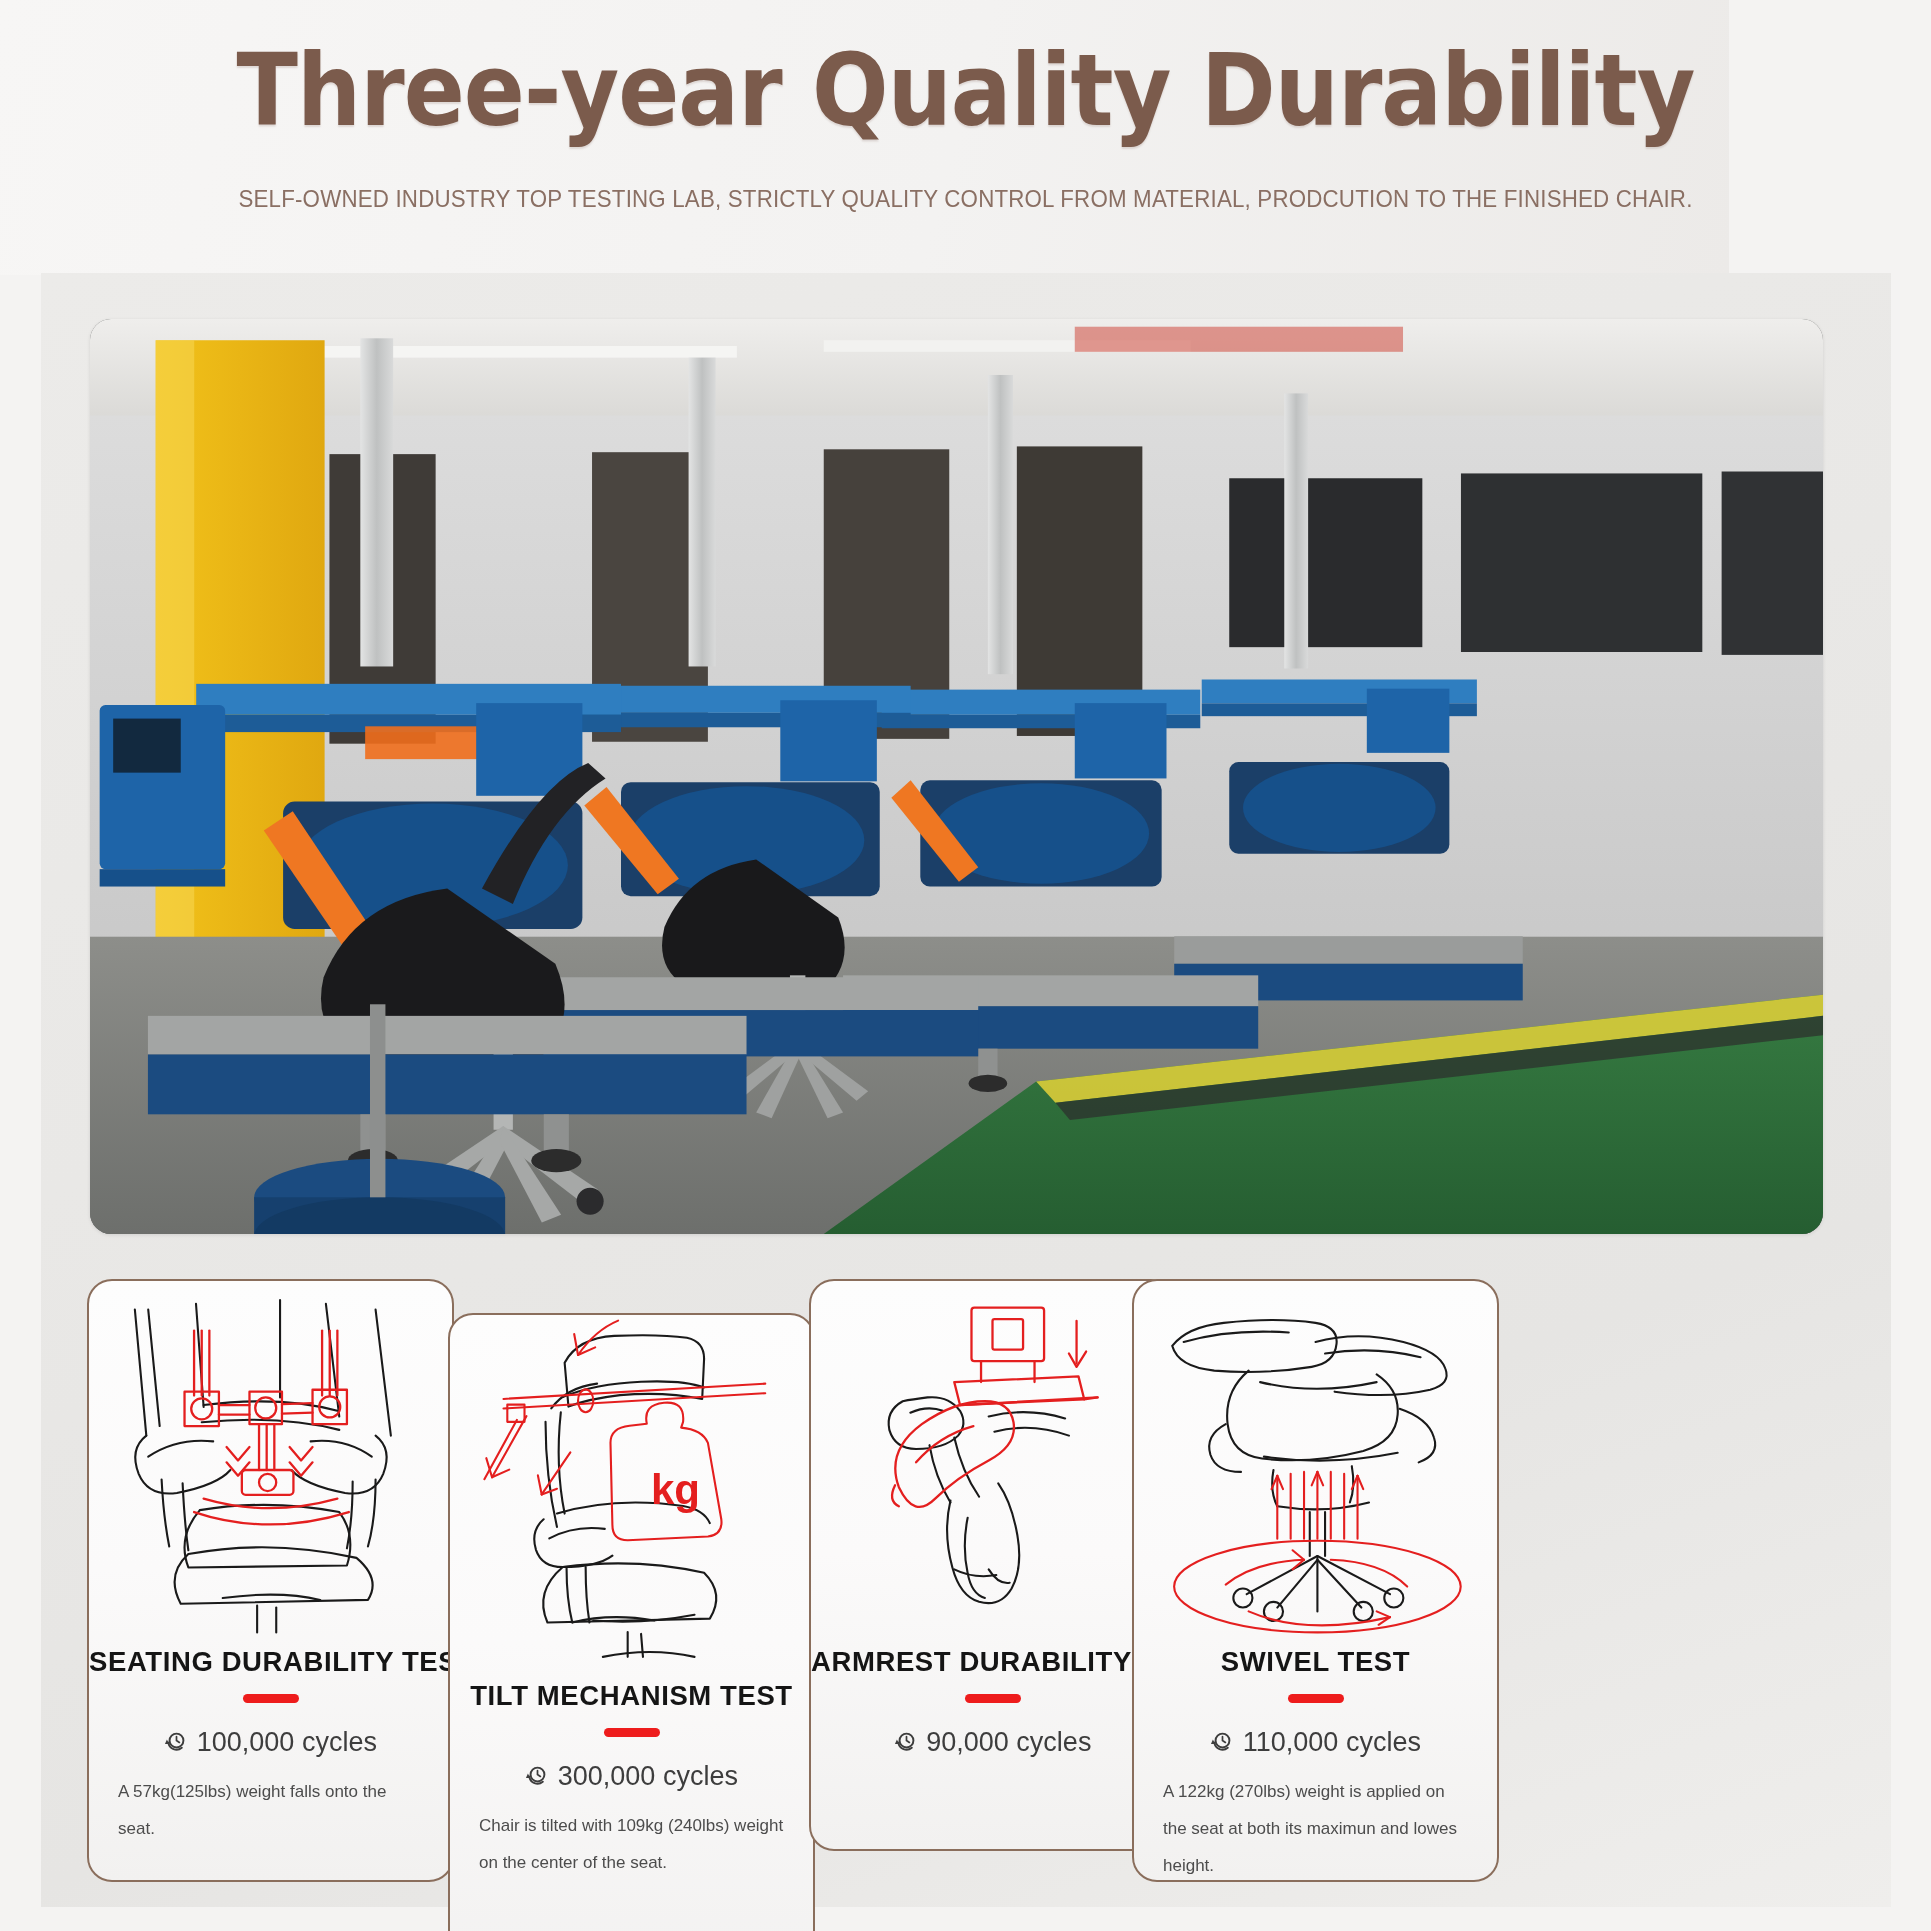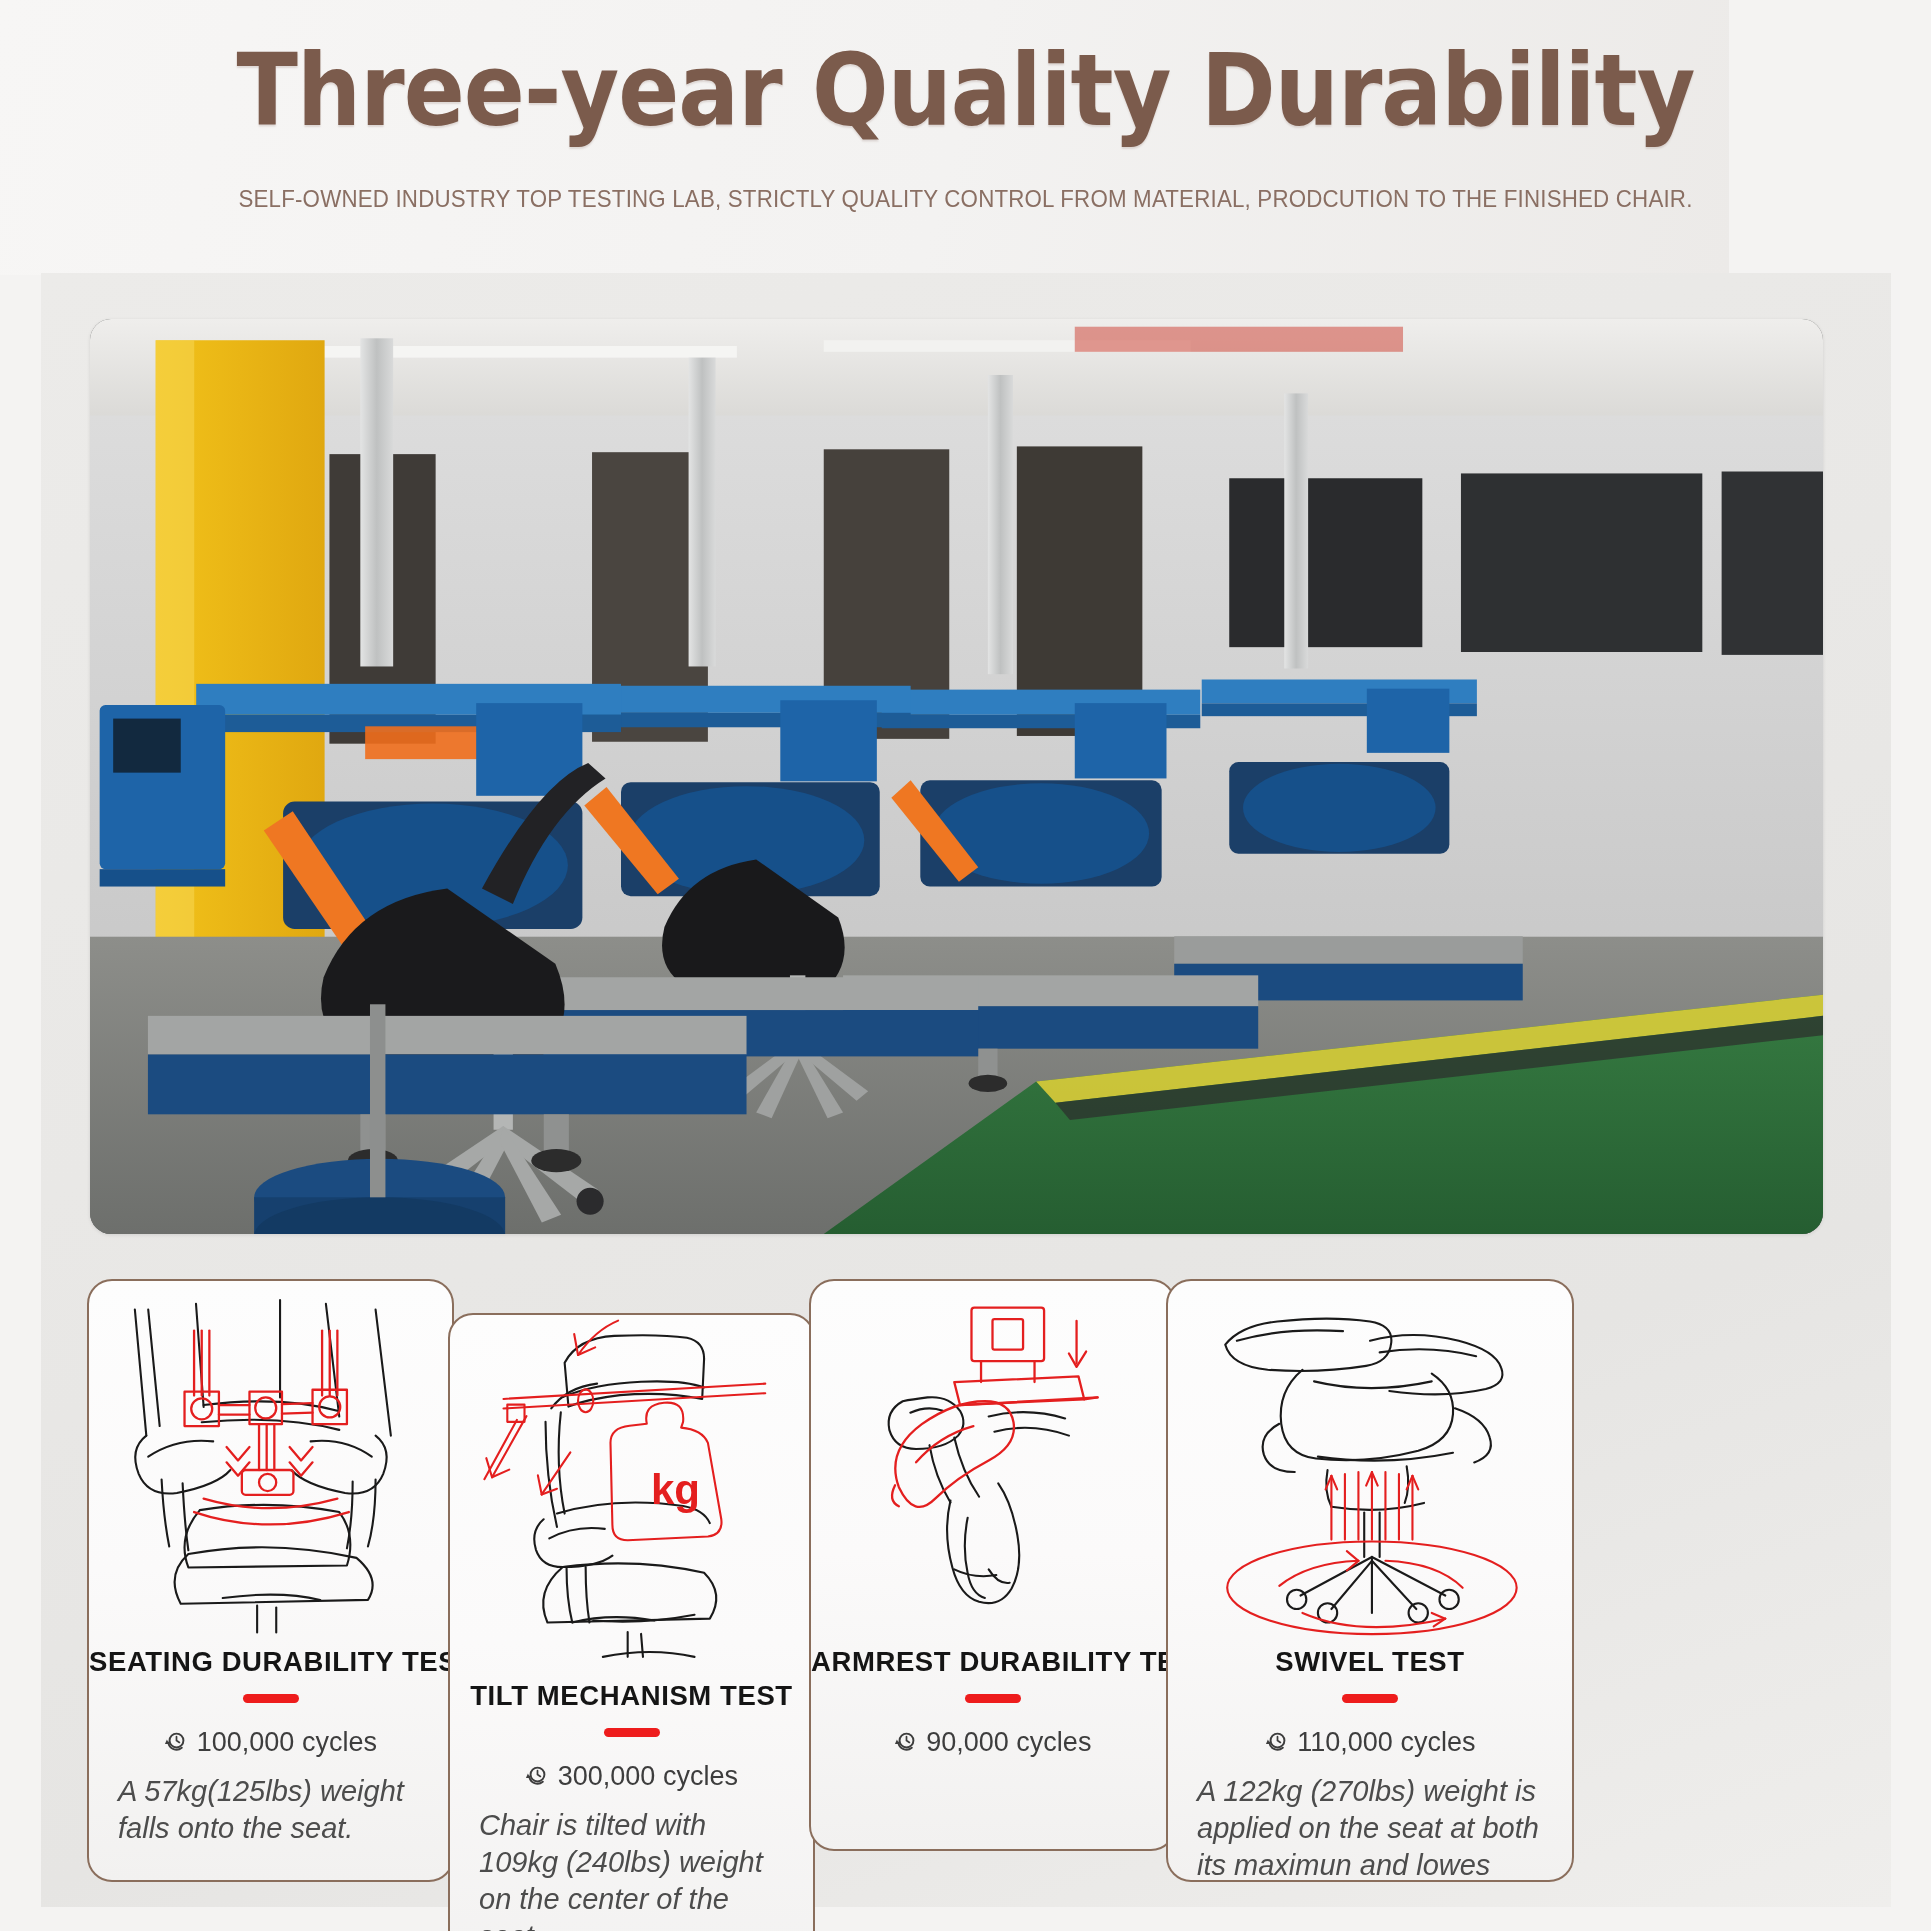--- a/index.html
+++ b/index.html
@@ -87,24 +87,23 @@
     font-size:27px;
     color:#3d3d3d;
     white-space:nowrap;
   }
   .card .cycles .ico{
     display:inline-block;vertical-align:-2.9px;margin-right:7.7px;
   }
   .card .desc{
     position:absolute;left:29px;right:29px;top:492px;
     text-align:left;
-    font-size:29px;
+    font-size:17px;
     line-height:37px;
     color:#4c4c4c;
-    font-style:italic;
   }
   .card.c1 .desc,.card.c2 .desc{text-align:left;}
 </style>
 </head>
 <body>
 
 <div class="header">
   <div class="title">Three-year Quality Durability</div>
   <div class="subtitle">SELF-OWNED INDUSTRY TOP TESTING LAB, STRICTLY QUALITY CONTROL FROM MATERIAL, PRODCUTION TO THE FINISHED CHAIR.</div>
 </div>
@@ -435,21 +434,21 @@
         <svg width="25" height="25" viewBox="0 0 26 26">
           <circle cx="13" cy="12" r="7.2" fill="none" stroke="#3d3d3d" stroke-width="2"></circle>
           <path d="M13 8 L13 12 L16 14" fill="none" stroke="#3d3d3d" stroke-width="1.8" stroke-linecap="round"></path>
           <path d="M4.5 14 a8.5 8.5 0 0 0 14 5.5" fill="none" stroke="#3d3d3d" stroke-width="2" stroke-linecap="round"></path>
           <path d="M3 11 L5.5 15.5 L1 15.5 Z" fill="#3d3d3d"></path>
         </svg>
       </span><span>90,000 cycles</span>
     </div>
   </div>
 
-  <div class="card c4" style="left:1166px;top:1279px;width:408px;height:603px;">
+  <div class="card c4" style="left:1132px;top:1279px;width:367px;height:603px;">
     <div class="art">
       <svg viewBox="0 0 380 370" preserveAspectRatio="xMidYMid meet">
         <g fill="none" stroke="#1a1a1a" stroke-width="2.2" stroke-linecap="round" stroke-linejoin="round">
           <path d="M40 66 q16 -20 54 -24 q54 -6 96 0 q24 4 22 22 q-2 20 -26 24 q-50 8 -102 4 q-38 -4 -44 -26 z"></path>
           <path d="M52 62 q48 -14 110 -10"></path>
           <path d="M190 62 q44 -12 92 0 q38 10 44 28 q6 16 -16 22 q-44 10 -100 2"></path>
           <path d="M200 74 q52 -8 100 4"></path>
           <path d="M120 92 q-26 22 -22 56 q4 32 36 36 q52 6 106 -8 q34 -10 36 -38 q2 -26 -22 -42"></path>
           <path d="M132 104 q58 14 122 0"></path>
           <path d="M96 148 q-22 12 -16 32 q6 18 32 18"></path>

